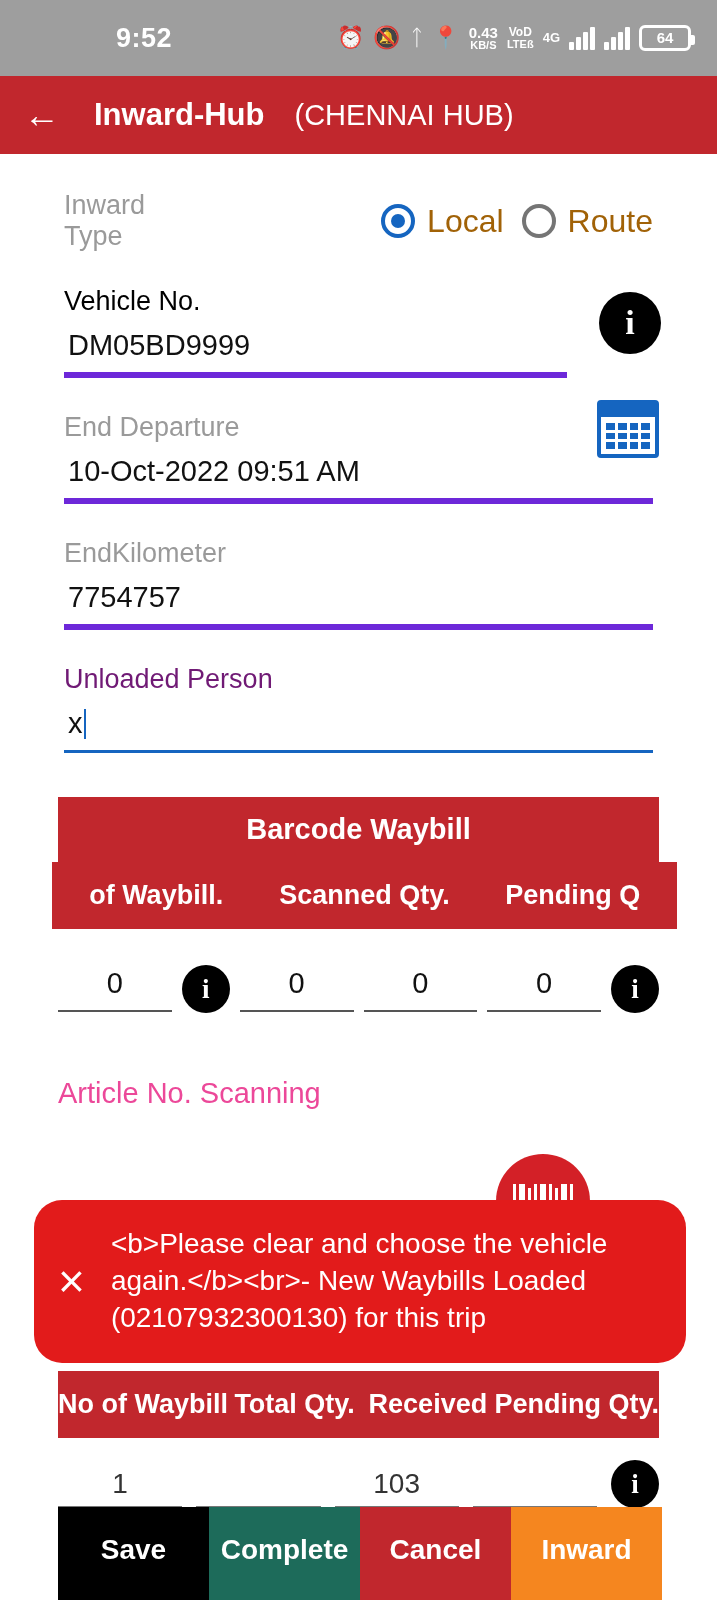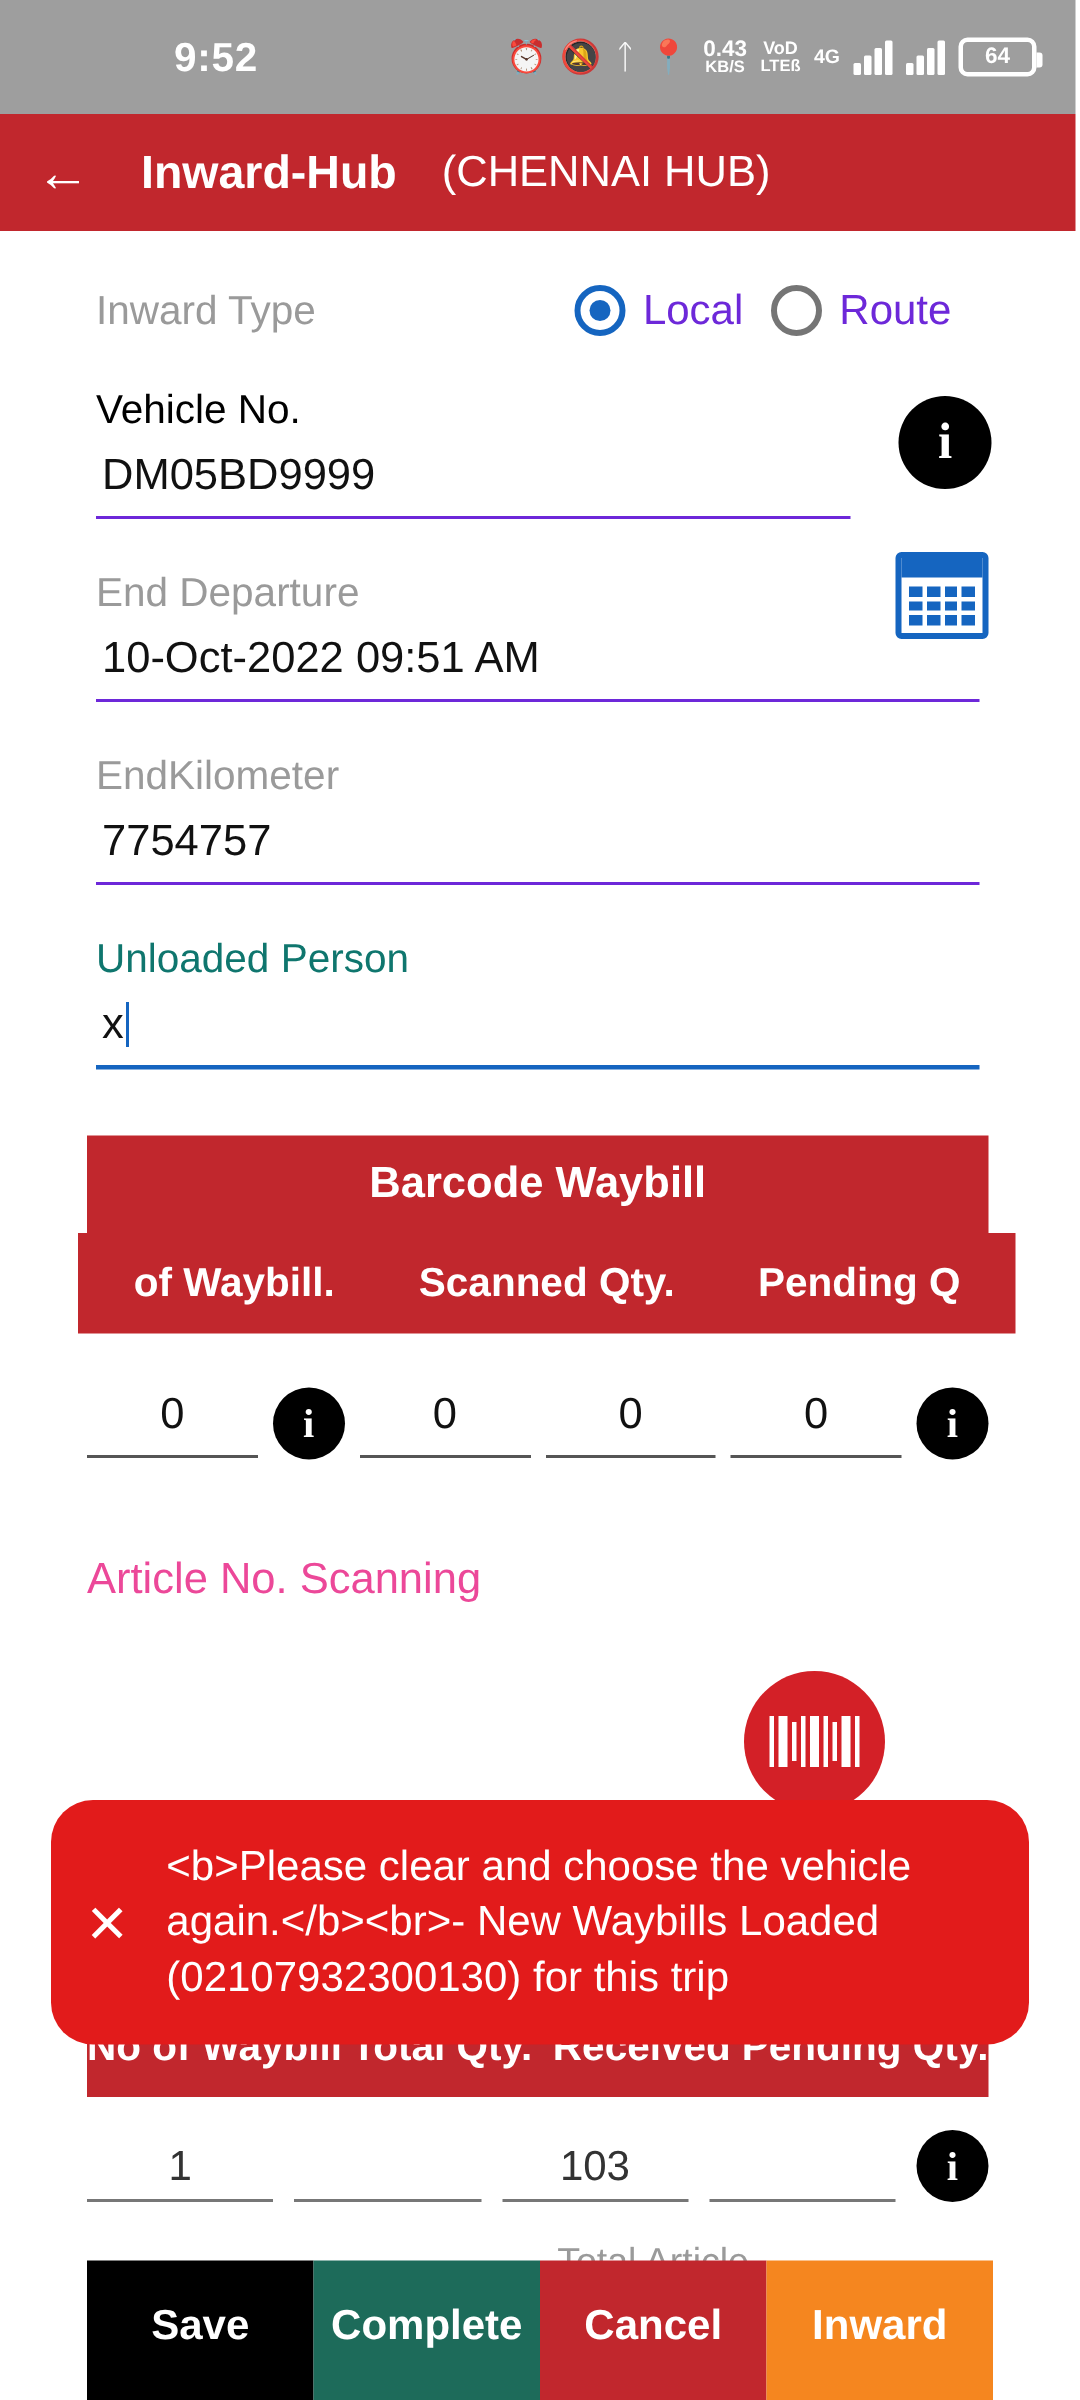--- a/index.html
+++ b/index.html
@@ -58,29 +58,29 @@
   .row-inline { display: flex; align-items: center; margin-top: 36px; }
   .lbl-grey { color: #9a9a9a; font-size: 27px; }
   .radios { display: flex; align-items: center; gap: 18px; margin-left: 172px; }
   .radio { display: flex; align-items: center; gap: 12px; }
   .rb { width: 34px; height: 34px; border-radius: 50%; border: 4px solid #757575; position: relative; }
   .rb.on { border-color: #1565c0; }
   .rb.on:after {
     content: ""; position: absolute; left: 6px; top: 6px; width: 14px; height: 14px;
     border-radius: 50%; background: #1565c0;
   }
-  .rlabel { font-size: 28px; color: #6d28d9; }
+  .rlabel { font-size: 32px; color: #a16207; }
 
   .field { margin-top: 34px; position: relative; }
   .field .lab { font-size: 27px; color: #000000; }
   .field .lab.grey { color: #9a9a9a; }
-  .field .lab.blue { color: #0f766e; }
+  .field .lab.blue { color: #701a75; }
   .field .val {
     font-size: 29px; color: #111; padding: 12px 0 10px 4px;
-    border-bottom: 2px solid #6d28d9; min-height: 50px;
+    border-bottom: 6px solid #6d28d9; min-height: 50px;
   }
   .field .val.active { border-bottom: 3px solid #1565c0; }
   .caret {
     display: inline-block; width: 2px; height: 30px; background: #1565c0;
     vertical-align: -6px; margin-left: 1px;
   }
   .info-badge {
     position: absolute; width: 62px; height: 62px; border-radius: 50%;
     background: #000; color: #fff; font-size: 34px; font-weight: 700;
     display: flex; align-items: center; justify-content: center;

